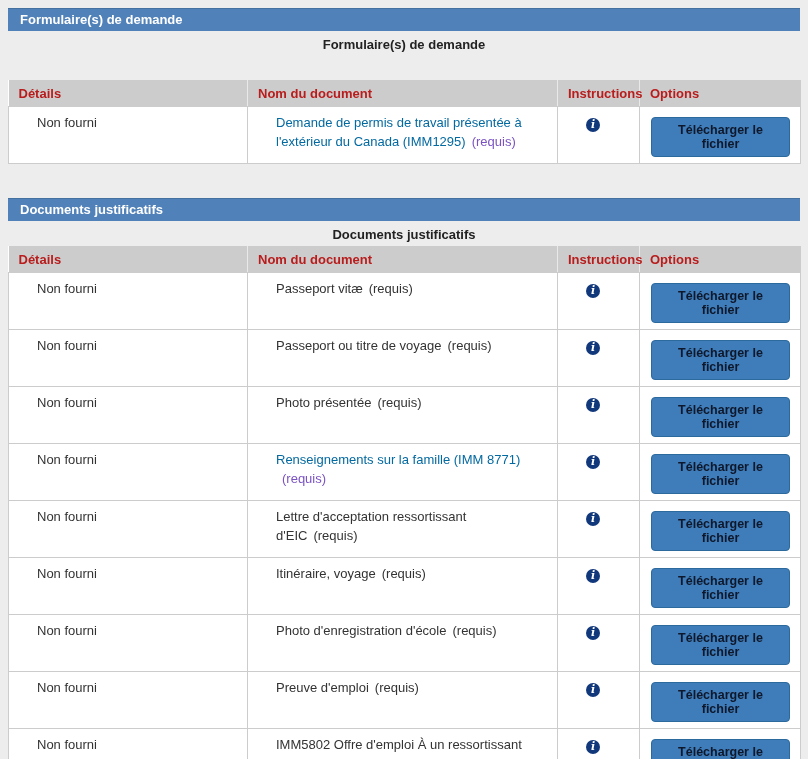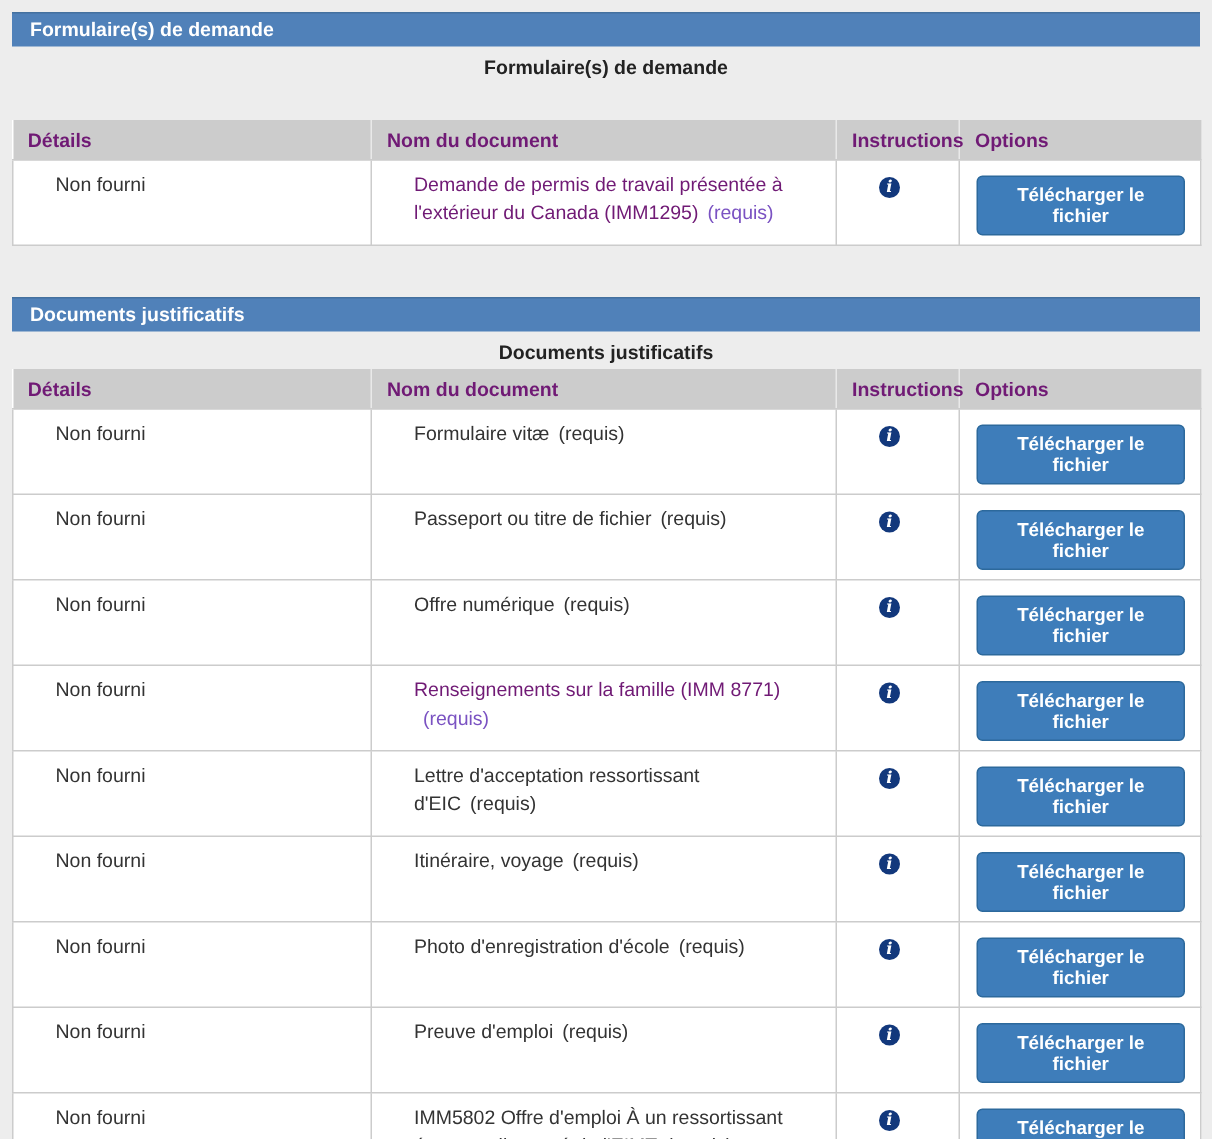--- a/index.html
+++ b/index.html
@@ -42,40 +42,40 @@
     font-size: 13px;
     color: #333333;
   }
   col.col-details      { width: 239px; }
   col.col-name         { width: 310px; }
   col.col-instructions { width: 82px; }
   col.col-options      { width: 161px; }
 
   th {
     background: #cccccc;
-    color: #701a75;
+    color: #b91c1c;
     text-align: left;
     font-size: 13px;
     font-weight: bold;
     padding: 6px 10px 5px 10px;
     border-left: 1px solid #e9e9e9;
     border-bottom: 1px solid #cccccc;
   }
   th:first-child { border-left: none; }
 
   td {
     border: 1px solid #cccccc;
     vertical-align: top;
     padding: 6px 28px;
     line-height: 19px;
   }
   tbody tr { height: 48px; }
   .doc-section:first-of-type tbody tr { height: 52px; }
 
-  .doc-name.link { color: #701a75; cursor: pointer; }
+  .doc-name.link { color: #0369a1; cursor: pointer; }
   .doc-required { margin-left: 6px; }
   .doc-required.link-colored { color: #7a52c2; }
 
   .cell-instructions { padding-top: 7px; }
   .info-icon {
     display: inline-block;
     width: 14px;
     height: 14px;
     border-radius: 50%;
     background: #12387c;
@@ -88,21 +88,21 @@
     text-align: center;
     cursor: pointer;
   }
 
   .cell-options { padding: 10px 10px 6px 11px; }
   .upload-btn {
     display: inline-block;
     background: #3e7dba;
     border: 1px solid #2c699c;
     border-radius: 4px;
-    color: #ffffff;
+    color: #0f172a;
     font-weight: bold;
     font-size: 12.5px;
     padding: 5px 10px;
     font-family: inherit;
     cursor: pointer;
   }
 </style>
 </head>
 <body>
 
@@ -154,35 +154,35 @@
         <tr>
           <th>Détails</th>
           <th>Nom du document</th>
           <th>Instructions</th>
           <th>Options</th>
         </tr>
       </thead>
       <tbody>
   <tr>
     <td class="cell-details">Non fourni</td>
-    <td class="cell-name"><span class="doc-name">Formulaire vitæ</span><span class="doc-required">(requis)</span></td>
-    <td class="cell-instructions"><span class="info-icon">i</span></td>
-    <td class="cell-options"><button class="upload-btn">Télécharger le fichier</button></td>
-  </tr>
-
-  <tr>
-    <td class="cell-details">Non fourni</td>
-    <td class="cell-name"><span class="doc-name">Passeport ou titre de fichier</span><span class="doc-required">(requis)</span></td>
-    <td class="cell-instructions"><span class="info-icon">i</span></td>
-    <td class="cell-options"><button class="upload-btn">Télécharger le fichier</button></td>
-  </tr>
-
-  <tr>
-    <td class="cell-details">Non fourni</td>
-    <td class="cell-name"><span class="doc-name">Offre numérique</span><span class="doc-required">(requis)</span></td>
+    <td class="cell-name"><span class="doc-name">Passeport vitæ</span><span class="doc-required">(requis)</span></td>
+    <td class="cell-instructions"><span class="info-icon">i</span></td>
+    <td class="cell-options"><button class="upload-btn">Télécharger le fichier</button></td>
+  </tr>
+
+  <tr>
+    <td class="cell-details">Non fourni</td>
+    <td class="cell-name"><span class="doc-name">Passeport ou titre de voyage</span><span class="doc-required">(requis)</span></td>
+    <td class="cell-instructions"><span class="info-icon">i</span></td>
+    <td class="cell-options"><button class="upload-btn">Télécharger le fichier</button></td>
+  </tr>
+
+  <tr>
+    <td class="cell-details">Non fourni</td>
+    <td class="cell-name"><span class="doc-name">Photo présentée</span><span class="doc-required">(requis)</span></td>
     <td class="cell-instructions"><span class="info-icon">i</span></td>
     <td class="cell-options"><button class="upload-btn">Télécharger le fichier</button></td>
   </tr>
 
   <tr>
     <td class="cell-details">Non fourni</td>
     <td class="cell-name"><span class="doc-name link">Renseignements sur la famille (IMM 8771)</span><span class="doc-required link-colored">(requis)</span></td>
     <td class="cell-instructions"><span class="info-icon">i</span></td>
     <td class="cell-options"><button class="upload-btn">Télécharger le fichier</button></td>
   </tr>

